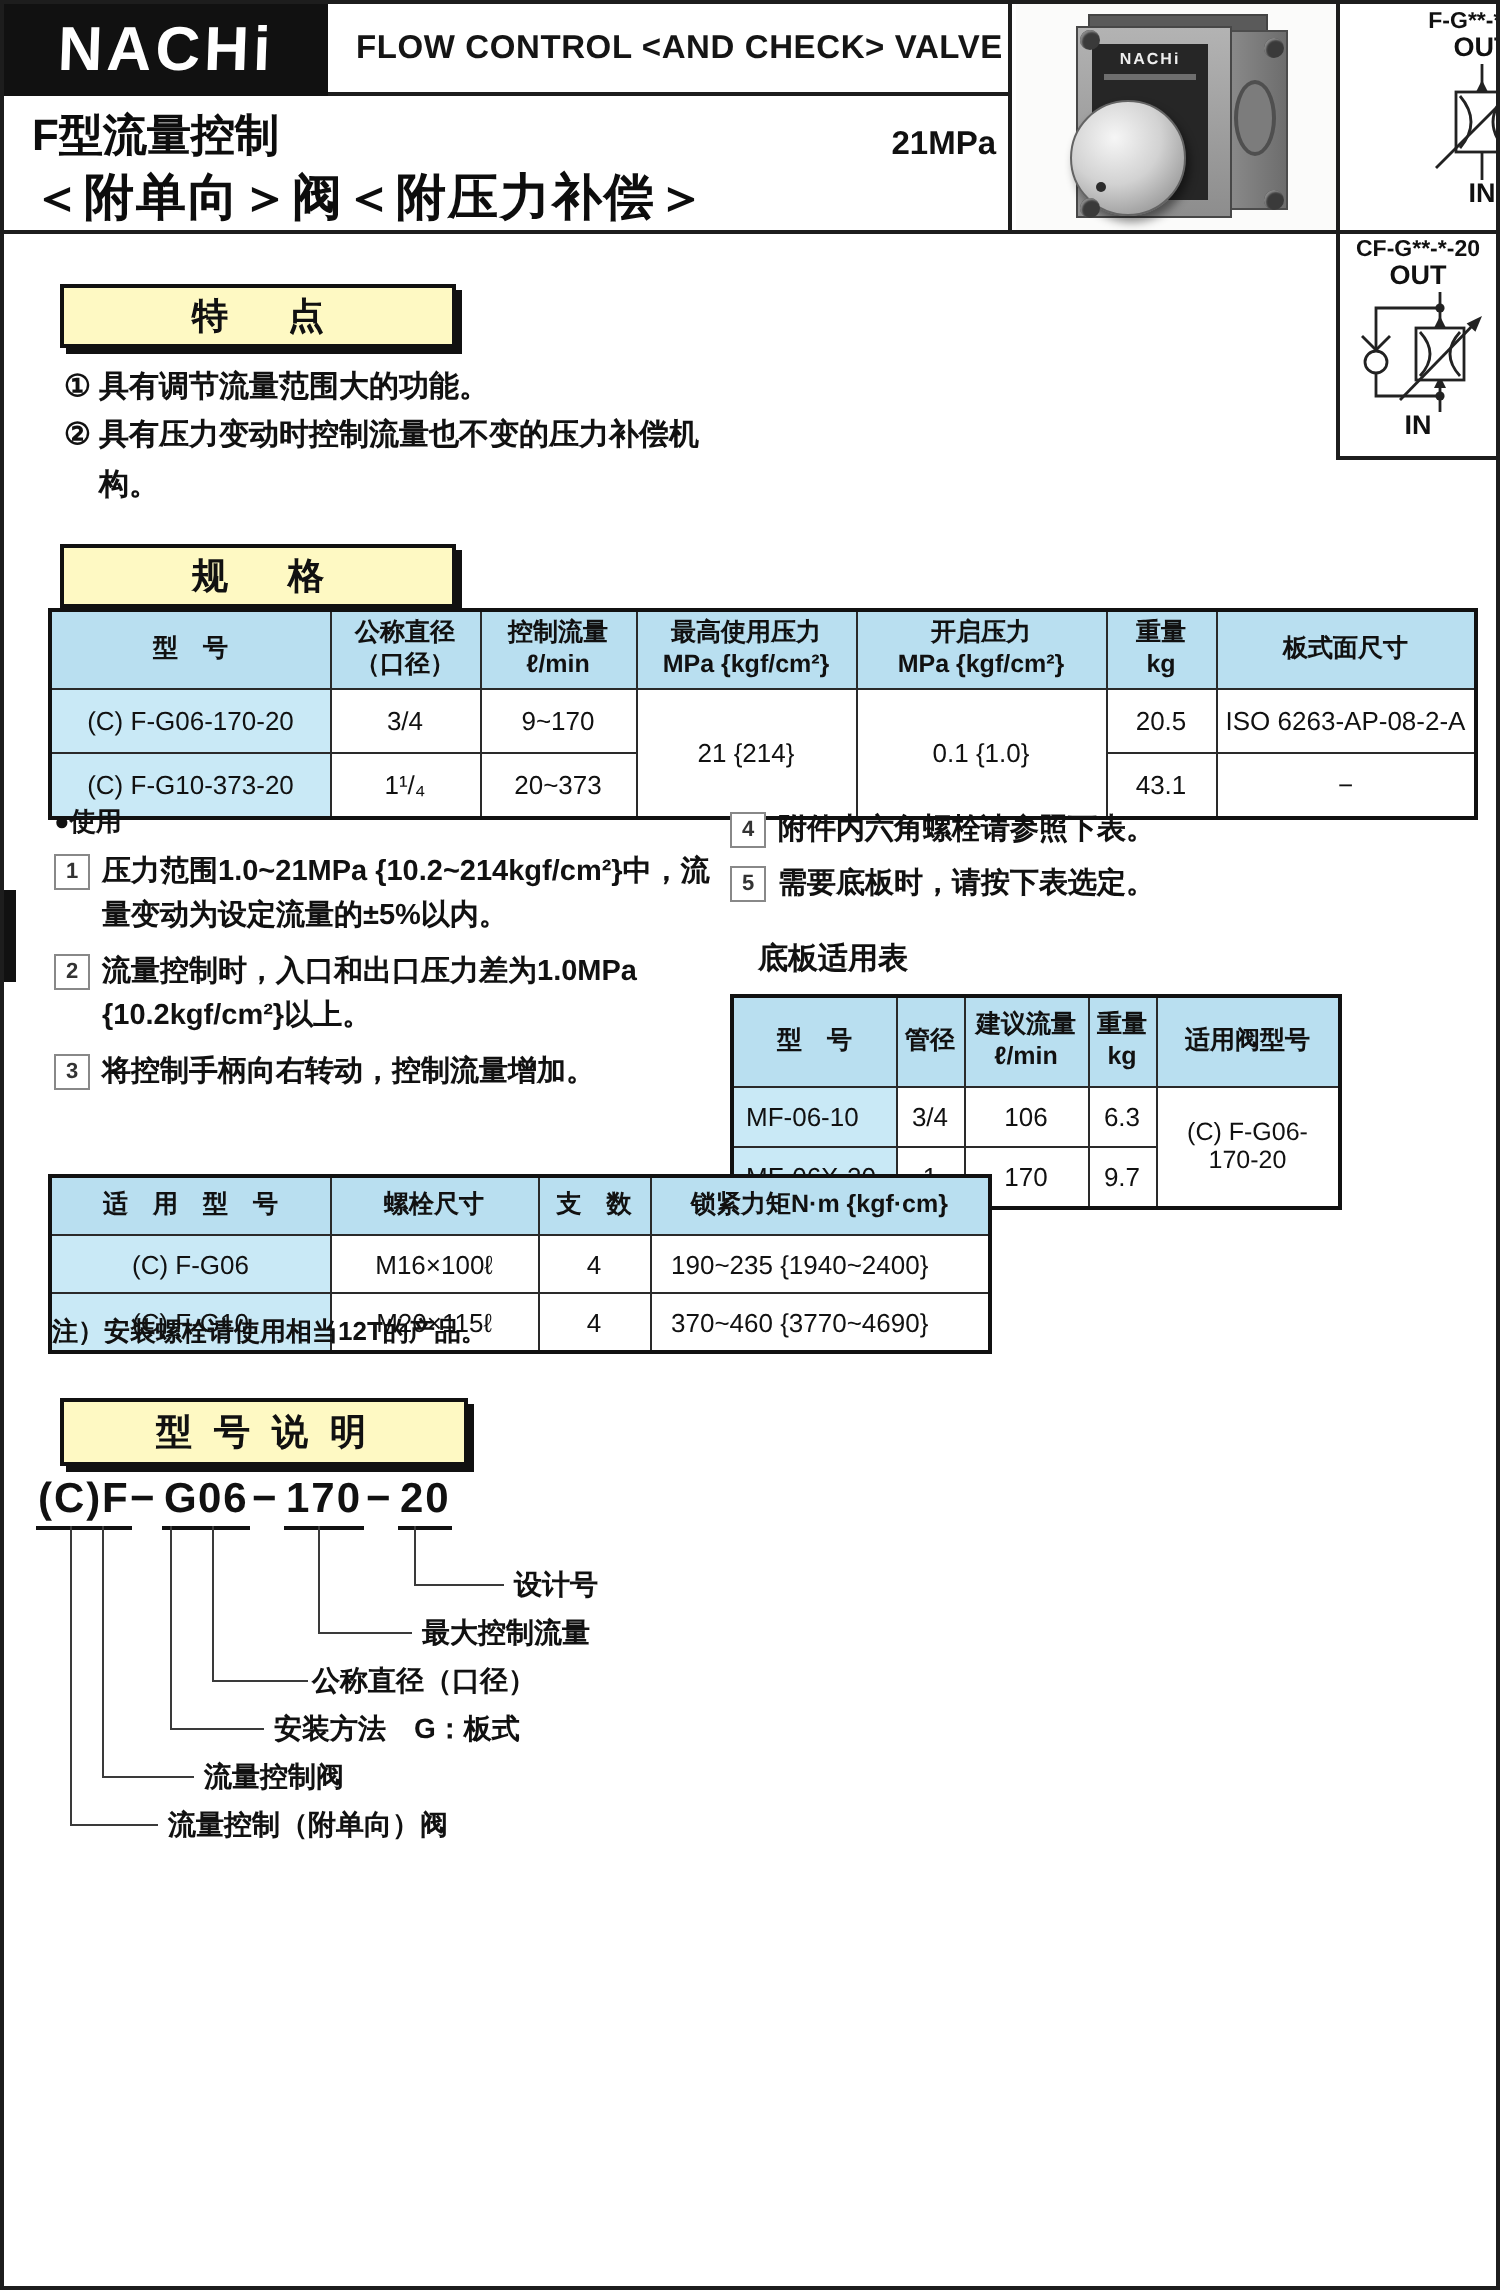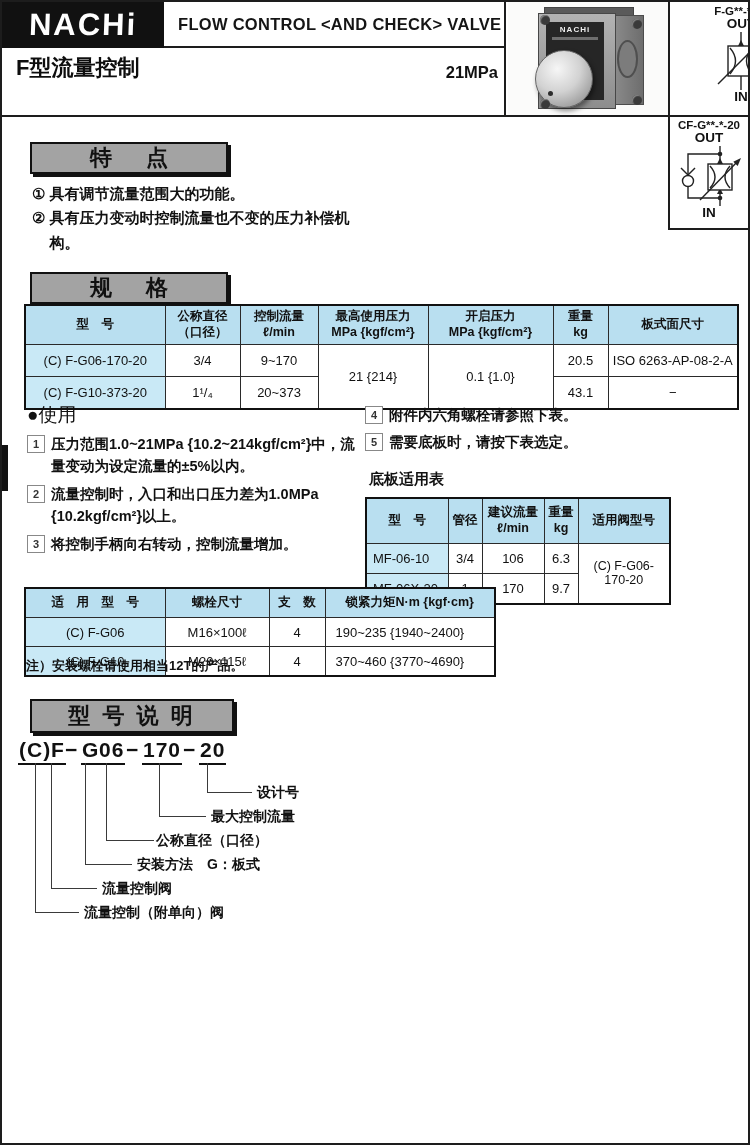--- a/index.html
+++ b/index.html
@@ -51,23 +51,23 @@
   .sym-top{left:668px;top:3px;height:108px;padding-left:32px;}
   .sym-bot{left:668px;top:117px;height:108px;}
   .sym-code{font-size:11.5px;font-weight:600;white-space:nowrap;}
   .sym-port{font-size:13.5px;font-weight:700;line-height:1.1;}
   .sym-svg{flex:0 0 auto;}
   .sk{stroke:#222;fill:none;stroke-width:1.4;}
   .skf{fill:#222;stroke:none;}
   .skw{stroke:#222;fill:#fff;stroke-width:1.4;}
 
   
-  .sec-box{background:#a3a3a3;border:2px solid #111;box-shadow:3px 3px 0 #111;
+  .sec-box{background:#fef9c3;border:2px solid #111;box-shadow:3px 3px 0 #111;
            display:flex;align-items:center;justify-content:center;
-           font-size:22px;font-weight:700;}
+           font-size:18px;font-weight:700;}
   .feat-head{left:28px;top:140px;width:188px;height:28px;letter-spacing:6px;padding-left:6px;}
   .spec-head{left:28px;top:270px;width:188px;height:28px;letter-spacing:6px;padding-left:6px;}
   .model-head{left:28px;top:697px;width:200px;height:30px;letter-spacing:3px;}
 
   
   .feat-body{left:30px;top:180px;width:338px;font-size:15px;font-weight:600;line-height:1.62;}
   .feat-item{display:flex;gap:4px;}
 
   
   table{border-collapse:collapse;border:2px solid #111;table-layout:fixed;}
@@ -83,45 +83,46 @@
   .bp-table .ta-l{text-align:left;padding-left:6px;}
   .bolt-table{left:22px;top:585px;}
   .bolt-table th{height:24px;}
   .bolt-table td{height:24px;}
   .bolt-table .ta-l{text-align:left;padding-left:10px;}
   .bolt-note{left:24px;top:655px;font-size:13px;font-weight:600;}
 
   
   .usage-left{left:25px;top:400px;width:334px;}
   .usage-right{left:363px;top:402px;width:380px;}
-  .usage-head{font-size:19px;font-weight:400;margin-bottom:5px;}
+  .usage-head{font-size:13px;font-weight:700;margin-bottom:5px;}
   .u-item{display:flex;gap:6px;font-size:14.5px;font-weight:600;line-height:1.55;margin-bottom:5px;}
   .numbox{flex:none;width:16px;height:16px;line-height:16px;margin-top:2px;border:1px solid #888;
           background:#fff;font-size:11px;font-weight:600;text-align:center;color:#333;}
-  .bp-title{font-size:15px;font-weight:700;margin:16px 4px 8px;}
+  .bp-title{font-size:15px;font-weight:700;margin:16px 14px 8px;}
 
   
   .code-seg{position:absolute;top:736px;font-size:21px;font-weight:700;letter-spacing:1px;white-space:nowrap;}
   .u{border-bottom:2px solid #111;padding:0 1px 2px;}
   .l-line{position:absolute;border-left:1.5px solid #3a3a3a;border-bottom:1.5px solid #3a3a3a;}
   .code-label{position:absolute;font-size:14px;font-weight:600;white-space:nowrap;}
 
   .tab-left{left:0;top:443px;width:6px;height:46px;background:#111;}
 </style>
 </head>
 <body>
 
 <div class="page">
 
   <div class="abs logo-box">
     <span class="logo-text">NACHi</span>
   </div>
   <div class="abs en-title">FLOW CONTROL &lt;AND CHECK&gt; VALVE</div>
   <div class="abs cn-title">
     <div class="cn-line1">F型流量控制</div>
+    <div class="cn-line2">＜附单向＞阀＜附压力补偿＞</div>
   </div>
   <div class="abs brief">
     <div>21MPa</div>
   </div>
 
   <div class="abs photo-box">
     <div class="pv-wrap">
       <div class="pv-top"></div>
       <div class="pv-side">
         <div class="pv-oval"></div>

